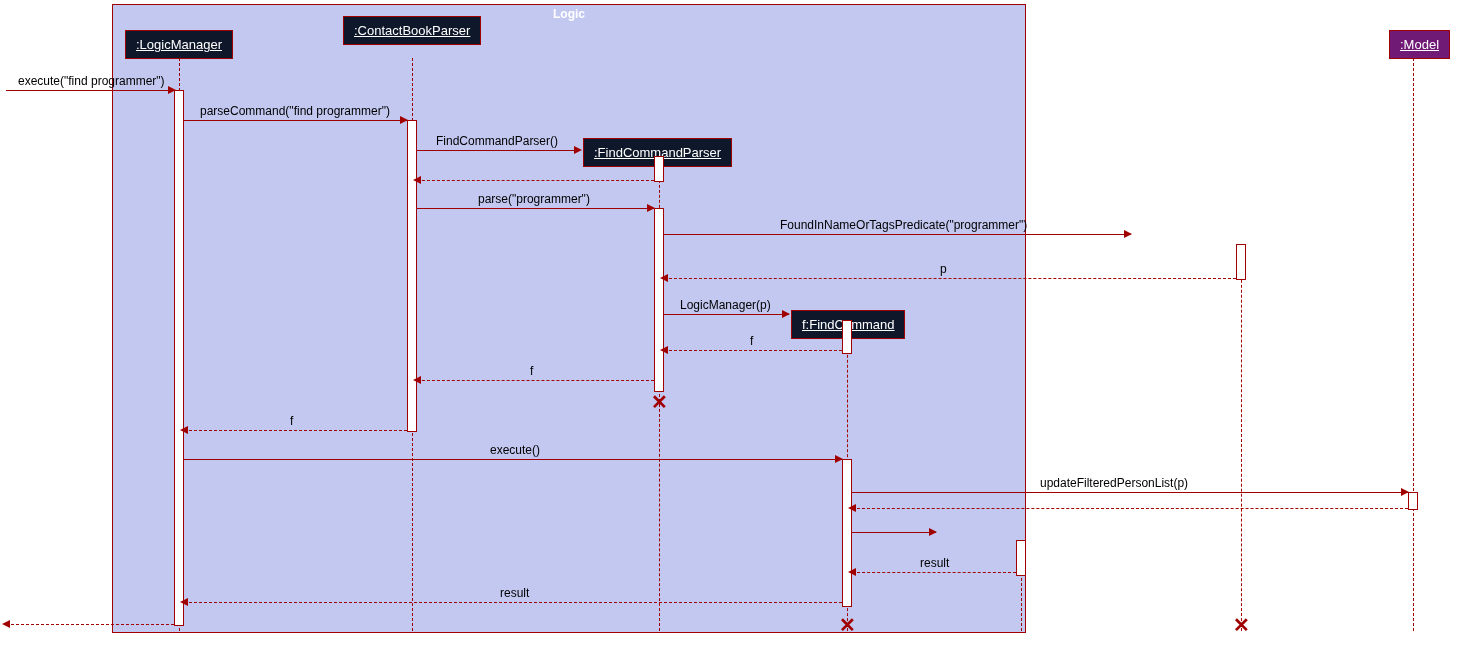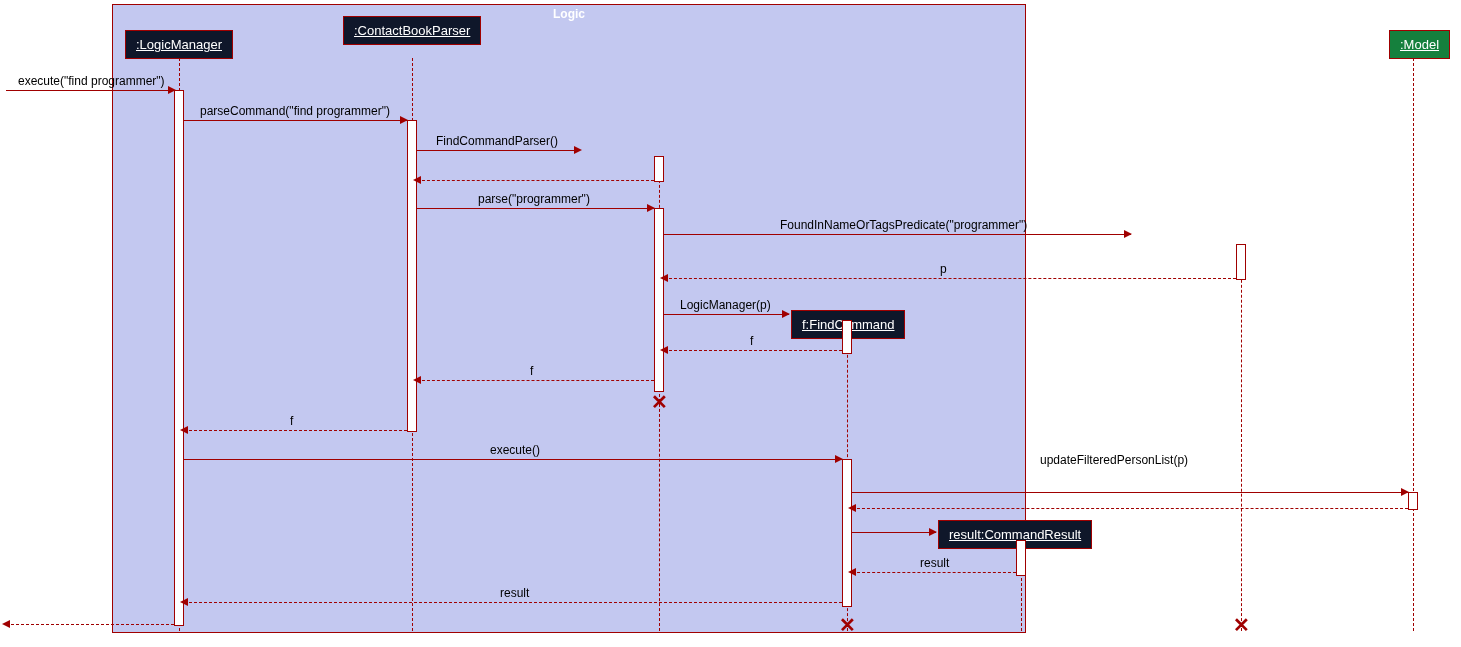--- a/index.html
+++ b/index.html
@@ -3,21 +3,21 @@
 <meta charset="utf-8">
 <style>
 body{margin:0;font-family:sans-serif;font-size:12px;background:#fff}
 .diagram{position:relative;width:1461px;height:647px}
 .frame{position:absolute;border:1px solid #a00000;box-sizing:border-box}
 .frame-logic{left:112px;top:4px;width:914px;height:629px;background:#c3c8f0}
 .frame-model{left:1117px;top:4px;width:332px;height:629px;background:#f28a8f}
 .frame-title{position:absolute;top:2px;left:50%;transform:translateX(-50%);color:#fff;font-weight:bold;font-size:12px}
 .box{position:absolute;border:1px solid #a00000;padding:6px 10px;color:#fff;font-size:13px;white-space:nowrap;text-align:center}
 .box-blue{background:#0f172a}
-.box-dark{background:#15803d}
+.box-dark{background:#701a75}
 .box u{text-decoration:underline}
 .lifeline{position:absolute;width:0;border-left:1px dashed #a00000}
 .activation{position:absolute;width:10px;background:#fff;border:1px solid #a00000;box-sizing:border-box}
 .arrow{position:absolute;height:1px;background:#a00000}
 .arrow-dash{background:none;border-top:1px dashed #a00000;height:0}
 .arrow-head{position:absolute;width:0;height:0;border-style:solid}
 .arrow-head-r{border-width:4px 0 4px 8px;border-color:transparent transparent transparent #a00000}
 .arrow-head-l{border-width:4px 8px 4px 0;border-color:transparent #a00000 transparent transparent}
 .label{position:absolute;font-size:12px;color:#000;white-space:nowrap}
 .destroy{position:absolute;font-size:20px;color:#a00000;line-height:10px;font-weight:bold}
@@ -26,22 +26,22 @@
 <body>
 
 <div class="diagram">
 
   <div class="frame frame-logic">
     <div class="frame-title">Logic</div>
   </div>
 
   <div class="box box-blue" style="left:125px;top:30px"><u>:LogicManager</u></div>
   <div class="box box-blue" style="left:343px;top:16px"><u>:ContactBookParser</u></div>
+  <div class="box box-blue" style="left:583px;top:138px"><u>:FindCommandParser</u></div>
   <div class="box box-blue" style="left:791px;top:310px"><u>f:FindCommand</u></div>
-  <div class="box box-blue" style="left:938px;top:520px"><u>result:CommandResult</u></div>
   <div class="box box-dark" style="left:1389px;top:30px"><u>:Model</u></div>
 
   <div class="lifeline" style="left:179px;top:58px;height:573px"></div>
   <div class="lifeline" style="left:412px;top:58px;height:573px"></div>
   <div class="lifeline" style="left:659px;top:165px;height:466px"></div>
   <div class="lifeline" style="left:847px;top:330px;height:301px"></div>
   <div class="lifeline" style="left:1021px;top:548px;height:83px"></div>
   <div class="lifeline" style="left:1241px;top:250px;height:381px"></div>
   <div class="lifeline" style="left:1413px;top:58px;height:573px"></div>
 
@@ -101,21 +101,21 @@
   <div class="arrow arrow-dash" style="left:184px;top:430px;width:223px"></div>
   <div class="arrow-head arrow-head-l" style="left:180px;top:426px"></div>
   <div class="label" style="left:290px;top:414px">f</div>
 
   <div class="arrow" style="left:184px;top:459px;width:658px"></div>
   <div class="arrow-head arrow-head-r" style="left:835px;top:455px"></div>
   <div class="label" style="left:490px;top:443px">execute()</div>
 
   <div class="arrow" style="left:852px;top:492px;width:556px"></div>
   <div class="arrow-head arrow-head-r" style="left:1401px;top:488px"></div>
-  <div class="label" style="left:1040px;top:453px">updateFilteredPersonList(p)</div>
+  <div class="label" style="left:1040px;top:476px">updateFilteredPersonList(p)</div>
 
   <div class="arrow arrow-dash" style="left:852px;top:508px;width:556px"></div>
   <div class="arrow-head arrow-head-l" style="left:848px;top:504px"></div>
 
   <div class="arrow" style="left:852px;top:532px;width:84px"></div>
   <div class="arrow-head arrow-head-r" style="left:929px;top:528px"></div>
 
   <div class="arrow arrow-dash" style="left:852px;top:572px;width:164px"></div>
   <div class="arrow-head arrow-head-l" style="left:848px;top:568px"></div>
   <div class="label" style="left:920px;top:556px">result</div>

